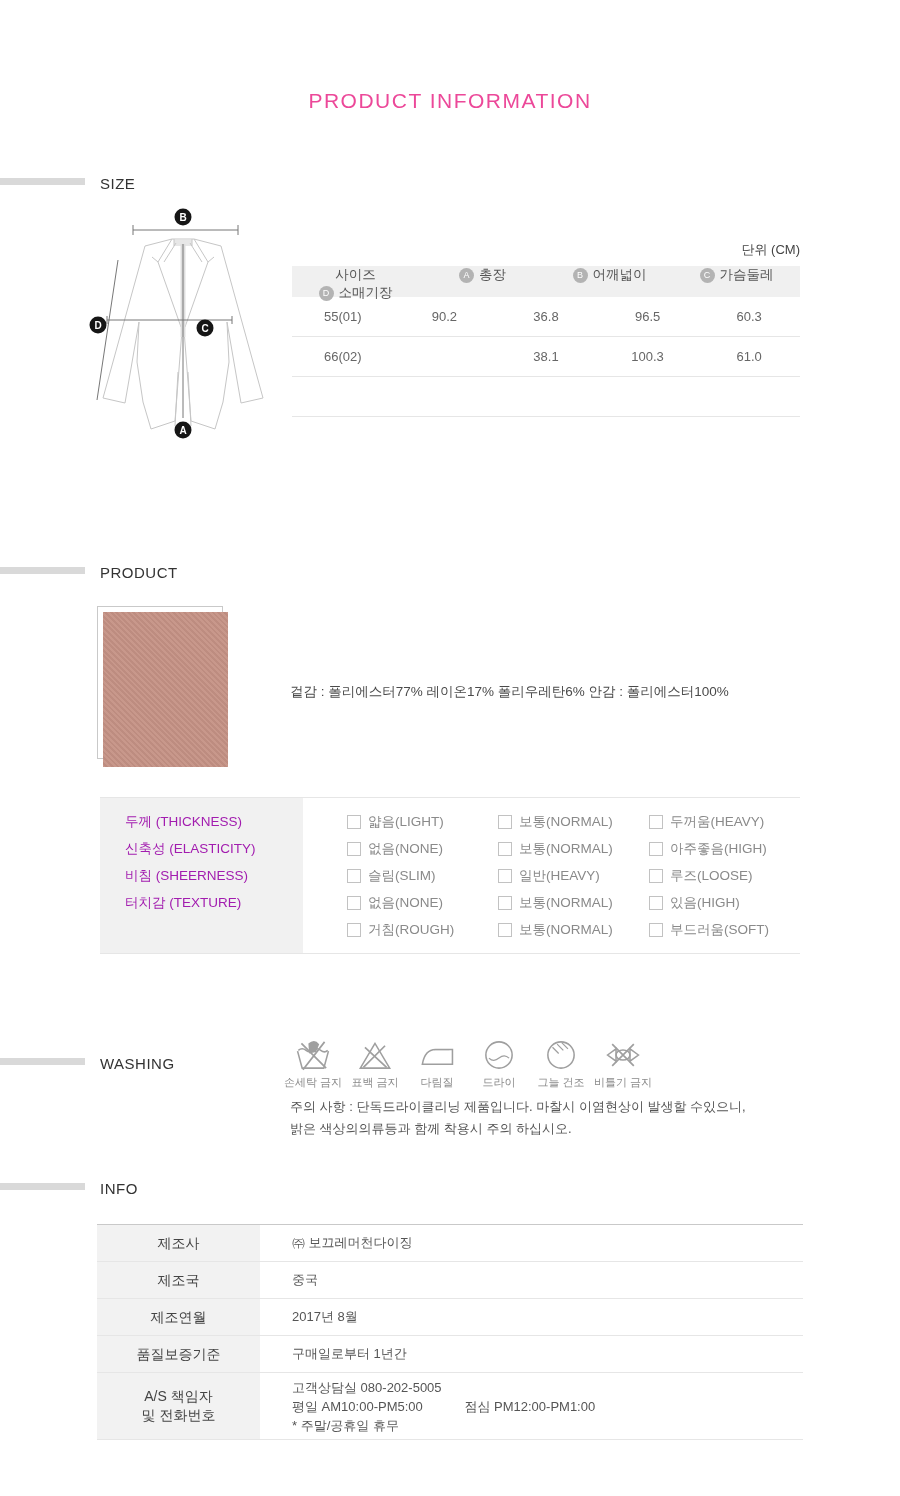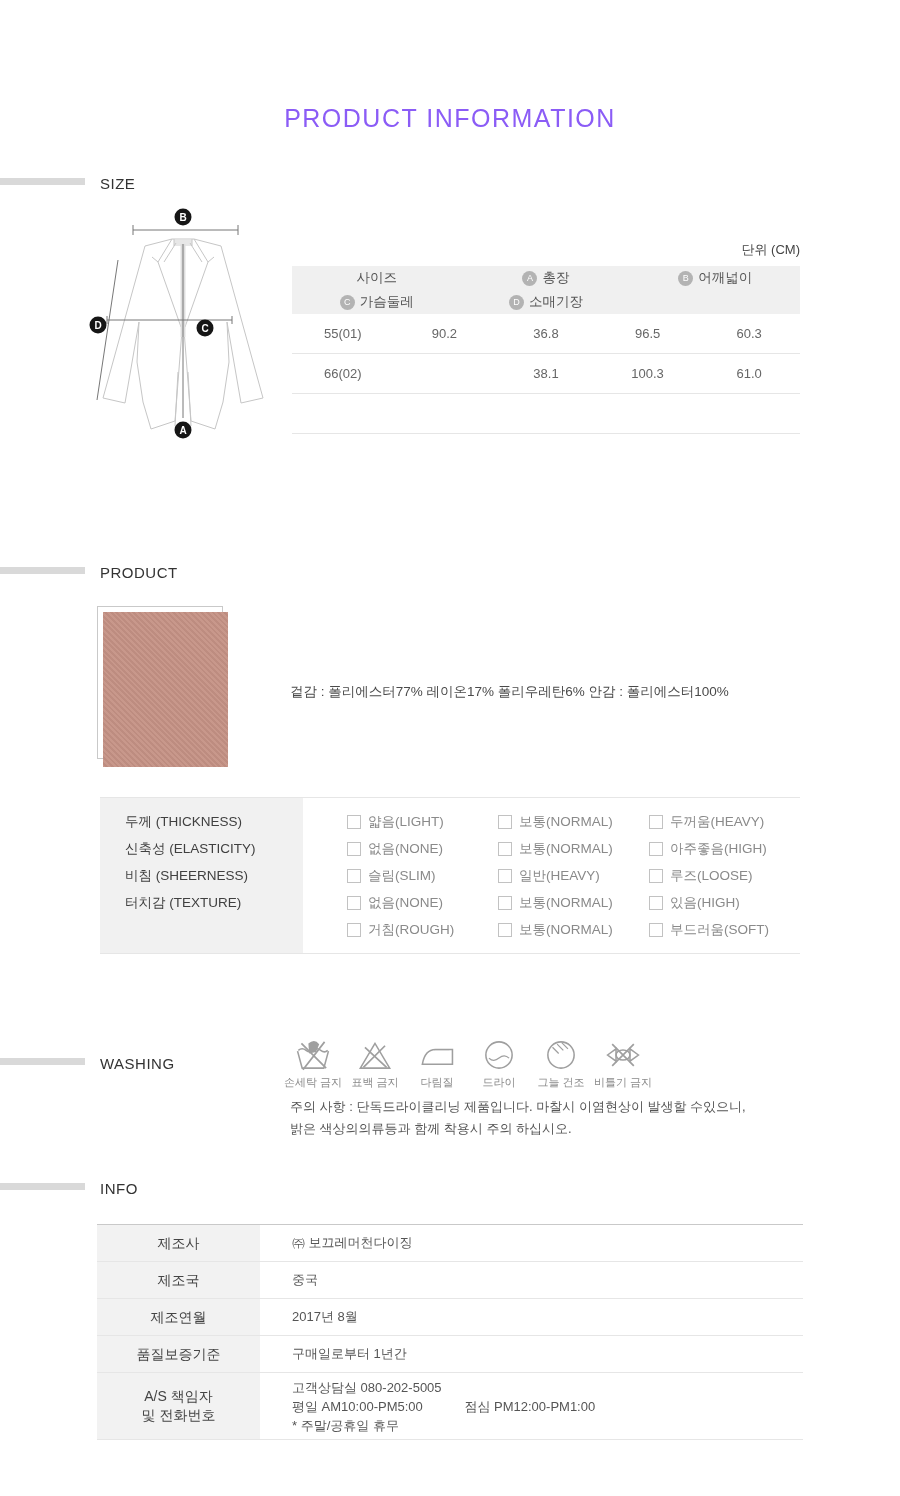--- a/index.html
+++ b/index.html
@@ -3,31 +3,31 @@
 <meta charset="utf-8">
 <style>
   html,body{margin:0;padding:0;background:#fff;}
   .page{
     position:relative;width:900px;height:1496px;margin:0 auto;background:#fff;
     font-family:"Liberation Sans","DejaVu Sans",sans-serif;color:#444;overflow:hidden;
   }
   .abs{position:absolute;}
 
   
-  .page-title{left:0;top:89px;width:100%;text-align:center;font-size:25px;
-    letter-spacing:1.5px;color:#8b5cf6;font-weight:400;margin-top:15px;}
+  .page-title{left:0;top:89px;width:100%;text-align:center;font-size:21px;
+    letter-spacing:1.5px;color:#ec4899;font-weight:400;}
 
   
   .section-bar{left:0;width:85px;height:7px;background:#d9d9d9;}
   .section-label{left:100px;font-size:15px;color:#333;letter-spacing:.5px;}
 
   
   .size-unit{top:241px;left:292px;width:508px;text-align:right;font-size:13px;color:#444;}
   .size-table{top:266px;left:292px;width:508px;}
-  .size-head{display:grid;grid-template-columns:repeat(3,1fr);height:48px;background:#f0f0f0;
+  .size-head{display:grid;grid-template-columns:repeat(4,1fr);height:31px;background:#f0f0f0;
     align-items:center;font-size:13.5px;color:#555;}
   .size-row{display:grid;grid-template-columns:repeat(5,1fr);height:39px;align-items:center;
     border-bottom:1px solid #e6e6e6;font-size:13px;color:#666;}
   .size-head div,.size-row div{text-align:center;}
   .hbadge{display:inline-flex;width:15px;height:15px;border-radius:50%;background:#b3b3b3;
     color:#fff;font-size:9px;align-items:center;justify-content:center;margin-right:5px;
     vertical-align:-3px;}
   .hbadge:empty{display:none;}
   .hcell{display:flex;align-items:center;justify-content:center;}
 
@@ -35,21 +35,21 @@
   .swatch-wrap{left:97px;top:606px;width:135px;height:165px;}
   .swatch-box{position:absolute;left:0;top:0;width:124px;height:151px;background:#fff;border:1px solid #c9c9c9;}
   .swatch{position:absolute;left:6px;top:6px;width:125px;height:155px;
     background-image:repeating-linear-gradient(45deg,rgba(255,255,255,.05) 0 2px,rgba(0,0,0,.04) 2px 4px);}
   .fabric-comp{left:290px;top:683px;font-size:13.5px;color:#4a4a4a;}
 
   
   .fab-table{left:100px;top:797px;width:700px;display:flex;
     border-top:1px solid #e6e6e6;border-bottom:1px solid #e6e6e6;box-sizing:border-box;}
   .fab-labels{width:208px;background:#f1f1f1;padding:10px 0;}
-  .fab-label{height:27px;line-height:27px;padding-left:25px;font-size:13.5px;color:#404040;}
+  .fab-label{height:27px;line-height:27px;padding-left:25px;font-size:13.5px;color:#a21caf;}
   .fab-rows{flex:1;padding:10px 0 10px 44px;}
   .fab-row{height:27px;display:flex;align-items:center;}
   .fab-opt{width:151px;display:flex;align-items:center;font-size:13.5px;color:#8a8a8a;}
   .cb{width:12px;height:12px;border:1px solid #c2c2c2;background:#fff;margin-right:7px;flex:0 0 auto;}
 
   
   .wash-row{left:282px;top:1038px;display:flex;}
   .wash-item{width:62px;text-align:center;}
   .wash-item svg{width:38px;height:34px;display:block;margin:0 auto;}
   .wash-label{font-size:11px;color:#8a8a8a;margin-top:3px;white-space:nowrap;}

